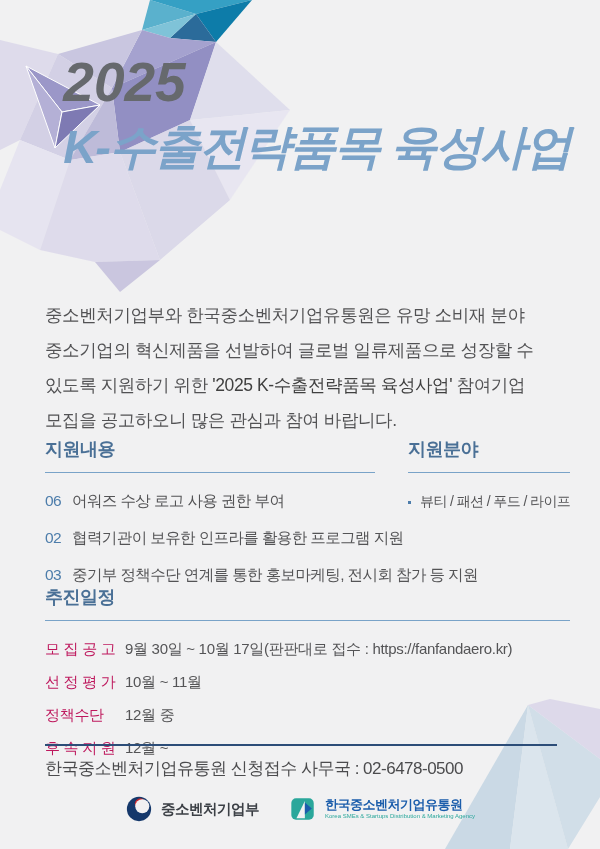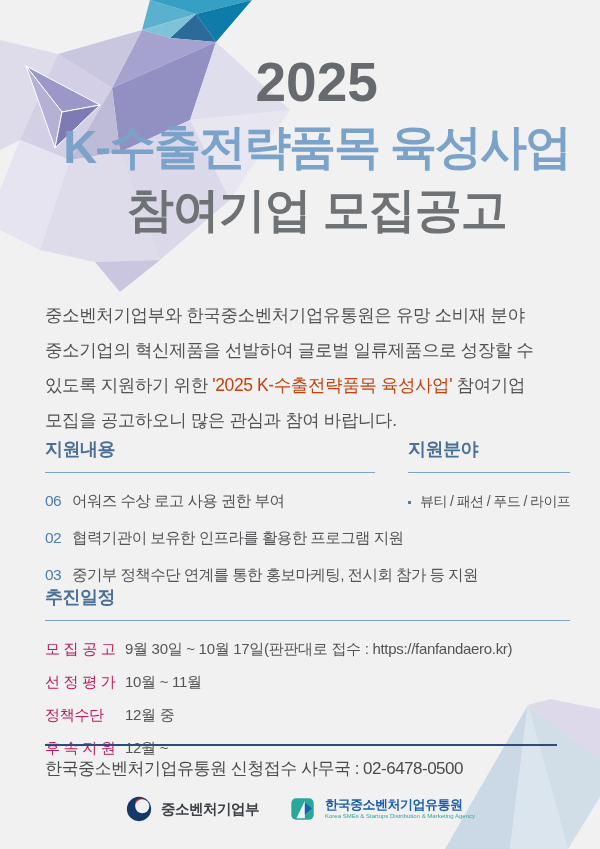--- a/index.html
+++ b/index.html
@@ -5,28 +5,28 @@
   html,body { margin:0; padding:0; }
   .poster {
     position:relative; width:600px; height:849px;
     background:#f1f1f2; overflow:hidden;
     font-family:"Liberation Sans", sans-serif;
   }
   svg.bg-graphic { position:absolute; z-index:0; }
   .crystal-tl { top:0; left:0; }
   .crystal-br { right:0; bottom:0; }
 
-  .title-block { position:absolute; top:55px; right:30px; text-align:center; z-index:2; }
+  .title-block { position:absolute; top:55px; right:30px; text-align:left; z-index:2;font-style:italic; }
   .year { font-size:55px; font-weight:800; color:#66696d; line-height:1; letter-spacing:0; }
   .title-main { margin-top:13px; font-size:47px; font-weight:800; color:#7ba3c9; line-height:1; letter-spacing:-2px; white-space:nowrap; }
   .title-sub { margin-top:16px; font-size:47px; font-weight:800; color:#6f7275; line-height:1; letter-spacing:-1px; white-space:nowrap; }
 
   .intro { position:absolute; top:280px; left:45px; width:525px; z-index:2;
     font-size:17.5px; line-height:35px; color:#525254; word-break:keep-all; letter-spacing:-0.4px; }
-  .intro .hl { color:#c2410c; }
+  .intro .hl { color:#404040; }
 
   .two-col { position:absolute; top:437px; left:45px; width:525px; display:flex; gap:33px; z-index:2; }
   .col-left { flex:0 0 330px; width:330px; }
   .col-right { flex:1; }
   h2.sec { margin:0; padding:0 0 11px 0; font-size:18px; font-weight:bold; color:#4a7096;
     letter-spacing:-0.5px; border-bottom:1.5px solid #79a3c8; }
   .support-list { list-style:none; margin:18px 0 0 0; padding:0; white-space:nowrap; }
   .support-list li { font-size:15.5px; color:#545456; margin-bottom:16px; letter-spacing:-0.6px; }
   .support-list .num { color:#4d7dab; margin-right:11px; }
   .bullet-row { margin-top:20px; font-size:14px; color:#545456; display:flex; align-items:center; letter-spacing:-0.6px; white-space:nowrap; }
@@ -78,21 +78,20 @@
   <svg class="bg-graphic crystal-br" width="210" height="150" viewBox="0 0 210 150" aria-hidden="true">
     <polygon points="138,6 55,150 120,150" fill="#c5d6e3" fill-opacity="0.9"></polygon>
     <polygon points="138,6 120,150 178,150" fill="#d8e3ec" fill-opacity="0.9"></polygon>
     <polygon points="138,6 178,150 210,98 210,60" fill="#cddce7" fill-opacity="0.9"></polygon>
     <polygon points="138,6 210,60 210,10 160,0" fill="#d9d5e9" fill-opacity="0.85"></polygon>
   </svg>
 
   <header class="title-block">
     <div class="year">2025</div>
     <div class="title-main">K-수출전략품목 육성사업</div>
-    <div class="title-sub">참여기업 모집공고</div>
   </header>
 
   <p class="intro"><span>중소벤처기업부와 한국중소벤처기업유통원은 유망 소비재 분야 중소기업의 혁신제품을 선발하여 글로벌 일류제품으로 성장할 수 있도록 지원하기 위한 </span><span class="hl">'2025 K-수출전략품목 육성사업'</span><span> 참여기업 모집을 공고하오니 많은 관심과 참여 바랍니다.</span></p>
 
   <div class="two-col">
     <section class="col-left">
       <h2 class="sec">지원내용</h2>
       <ul class="support-list">
         <li><span class="num">06</span><span>어워즈 수상 로고 사용 권한 부여</span></li>
         <li><span class="num">02</span><span>협력기관이 보유한 인프라를 활용한 프로그램 지원</span></li>

